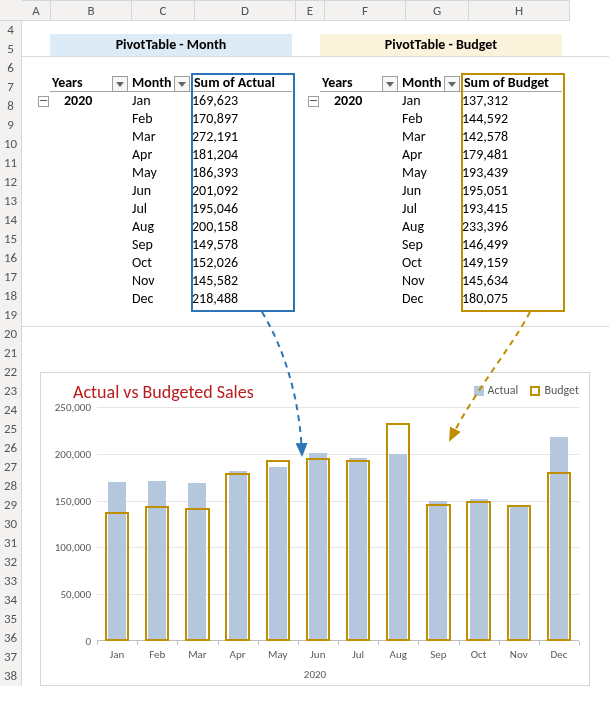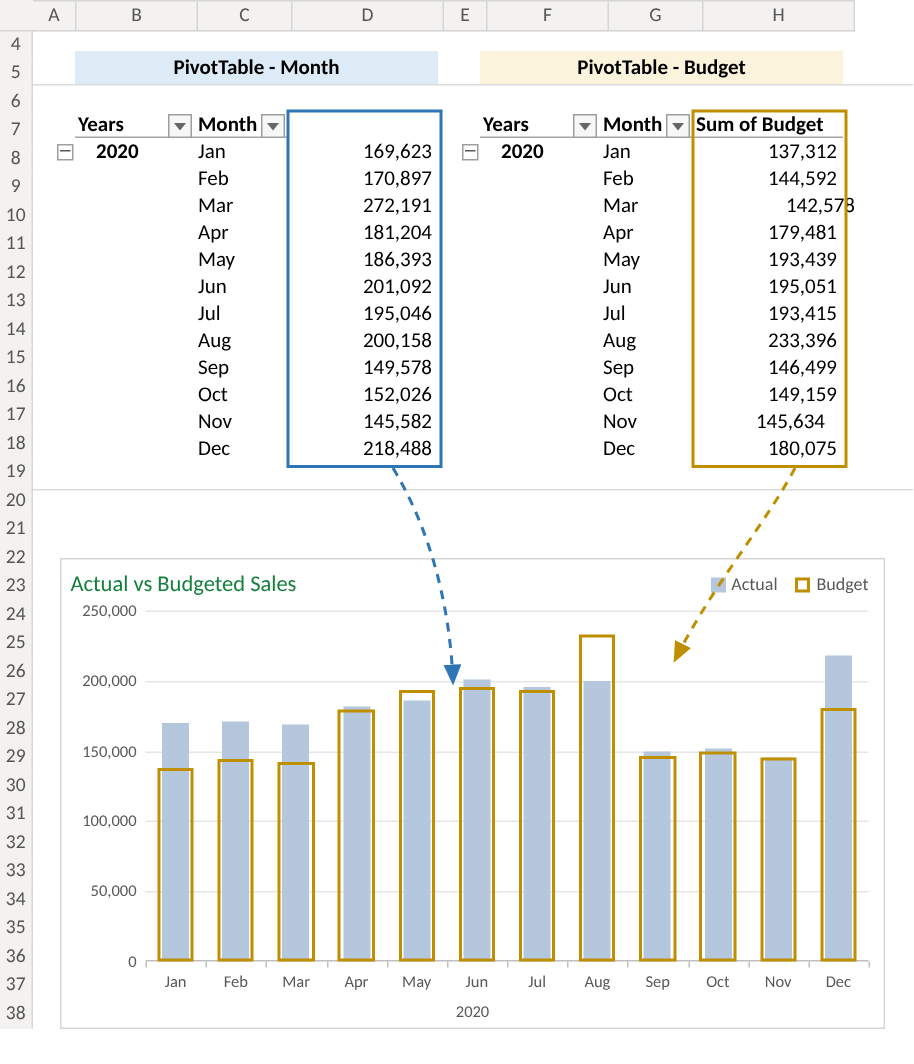--- a/index.html
+++ b/index.html
@@ -18,27 +18,27 @@
   .hdrBar{position:absolute;height:22px;line-height:22px;font-weight:bold;text-align:center}
   .hdrBarA{background:#dcebf5}
   .hdrBarB{background:#fcf3dd}
   
   .cell{position:absolute;height:18px;line-height:18px;font-size:14px;box-sizing:border-box}
   .cellH{font-weight:bold;border-bottom:1px solid #a6a6a6;background:#fff}
   .drop{position:absolute;width:14px;height:14px;border:1px solid #9e9e9e;background:#f7f7f7;top:2px}
   .drop:after{content:"";position:absolute;left:3px;top:5px;border-left:4px solid transparent;border-right:4px solid transparent;border-top:5px solid #666}
   .expand{position:absolute;width:9px;height:9px;border:1px solid #9e9e9e;background:#fff;top:4px}
   .expand:after{content:"";position:absolute;left:1px;top:3px;width:7px;height:1px;background:#595959}
-  .num{text-align:right;padding-right:4px}
+  .num{text-align:left;padding-right:18px}
   
   .selBlue{position:absolute;border:2px solid #2e75b6;pointer-events:none}
   .selGold{position:absolute;border:2px solid #bf8f00;pointer-events:none}
   
   .chartBox{position:absolute;border:1px solid #d6d6d6;background:#fff;left:40px;top:372px;width:548px;height:312px}
-  .chartTitle{position:absolute;left:6px;top:8px;font-size:15px;color:#15803d}
+  .chartTitle{position:absolute;left:32px;top:8px;font-size:18px;color:#b91c1c}
   .legend{position:absolute;right:10px;top:10px;font-size:12px;color:#595959;display:flex;gap:12px;align-items:center}
   .legSq{display:inline-block;width:10px;height:10px;background:#b4c7dc;margin-right:4px;vertical-align:middle}
   .legBx{display:inline-block;width:10px;height:10px;border:2px solid #bf8f00;margin-right:4px;vertical-align:middle;box-sizing:border-box}
   .plot{position:absolute;left:56px;top:34px;right:10px;bottom:44px}
   .yAxis{position:absolute;left:0;top:34px;bottom:44px;width:56px}
   .yTick{position:absolute;right:6px;font-size:11px;color:#595959;transform:translateY(-50%)}
   .gridLine{position:absolute;left:0;right:0;height:0;border-top:1px solid #e6e6e6}
   .baseLine{position:absolute;left:0;right:0;bottom:0;height:0;border-top:1px solid #bfbfbf}
   .barA{position:absolute;bottom:0;background:#b4c7dc}
   .barB{position:absolute;bottom:0;border:2px solid #bf8f00;box-sizing:border-box}
@@ -110,20 +110,21 @@
   <div class="hdrBar hdrBarB" style="left:320px;top:34px;width:242px">PivotTable - Budget</div>
 
   <div class="cell cellH" style="left:50px;top:74px;width:80px;padding-left:2px">
     <span>Years</span>
     <span class="drop" style="right:2px"></span>
   </div>
   <div class="cell cellH" style="left:130px;top:74px;width:62px;padding-left:2px">
     <span>Month</span>
     <span class="drop" style="right:2px"></span>
   </div>
+  <div class="cell cellH" style="left:192px;top:74px;width:100px;padding-left:2px">Sum of Actual</div>
 
   <div class="cell cellH" style="left:320px;top:74px;width:80px;padding-left:2px">
     <span>Years</span>
     <span class="drop" style="right:2px"></span>
   </div>
   <div class="cell cellH" style="left:400px;top:74px;width:62px;padding-left:2px">
     <span>Month</span>
     <span class="drop" style="right:2px"></span>
   </div>
   <div class="cell cellH" style="left:462px;top:74px;width:100px;padding-left:2px">Sum of Budget</div>

